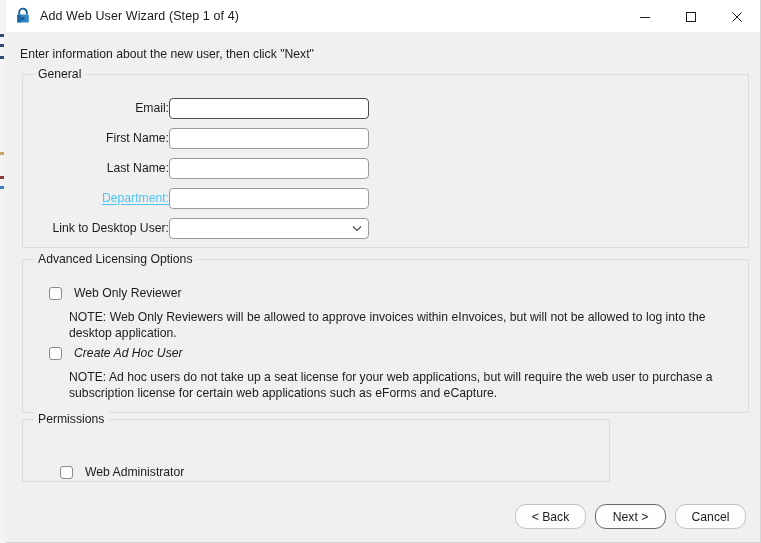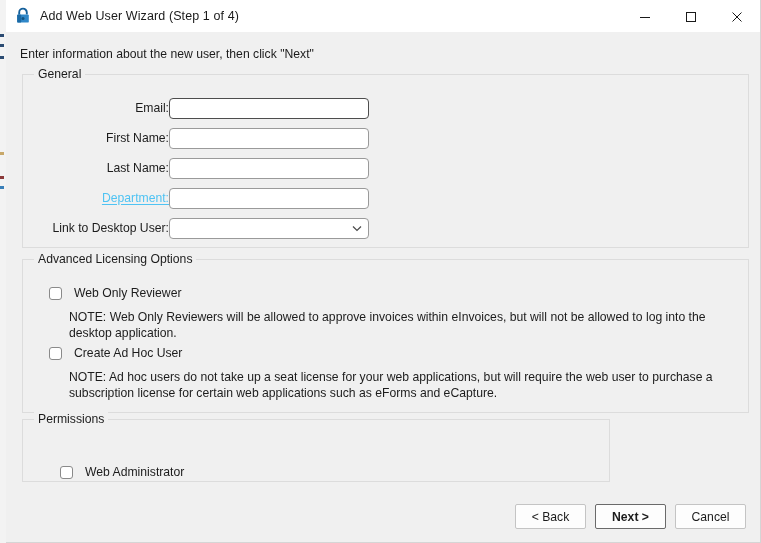--- a/index.html
+++ b/index.html
@@ -222,32 +222,31 @@
     bottom: 13px;
     display: flex;
     gap: 9px;
   }
   .btn {
     width: 71px;
     height: 25px;
     box-sizing: border-box;
     background: #fdfdfd;
     border: 1px solid #c4c4c4;
-    border-radius: 2px;
+    border-radius: 11px;
     font-family: "Liberation Sans", sans-serif;
     font-size: 12.2px;
     color: #1c1c1c;
     padding: 0;
     display: flex;
     align-items: center;
     justify-content: center;
   }
   .btn.default {
     border-color: #6a6a6a;
-    font-weight: bold;
   }
 </style>
 </head>
 <body>
 
 <div class="bg-sliver">
   <div class="mark" style="top:34px;background:#2b4b72;"></div>
   <div class="mark" style="top:44px;background:#2b4b72;"></div>
   <div class="mark" style="top:56px;background:#2b4b72;"></div>
   <div class="mark" style="top:152px;background:#c8a86a;"></div>
@@ -330,21 +329,21 @@
 
     <fieldset class="group" id="group-advanced">
       <legend class="legend" style="position:absolute;">Advanced Licensing Options</legend>
 
       <div class="cbrow" style="left:26px; top:26px;">
         <span class="cbox"></span>
         <span class="cblabel">Web Only Reviewer</span>
       </div>
       <div class="note" style="left:46px; top:49px; width:660px;">NOTE: Web Only Reviewers will be allowed to approve invoices within eInvoices, but will not be allowed to log into the desktop application.</div>
 
-      <div class="cbrow" style="left:26px; top:86px;">
+      <div class="cbrow" style="left:26px; top:86px;font-style:italic;">
         <span class="cbox"></span>
         <span class="cblabel">Create Ad Hoc User</span>
       </div>
       <div class="note" style="left:46px; top:109px; width:666px;">NOTE: Ad hoc users do not take up a seat license for your web applications, but will require the web user to purchase a subscription license for certain web applications such as eForms and eCapture.</div>
     </fieldset>
 
     <fieldset class="group" id="group-permissions">
       <legend class="legend" style="position:absolute;">Permissions</legend>
 
       <div class="cbrow" style="left:37px; top:25px;margin-top:20px;">

